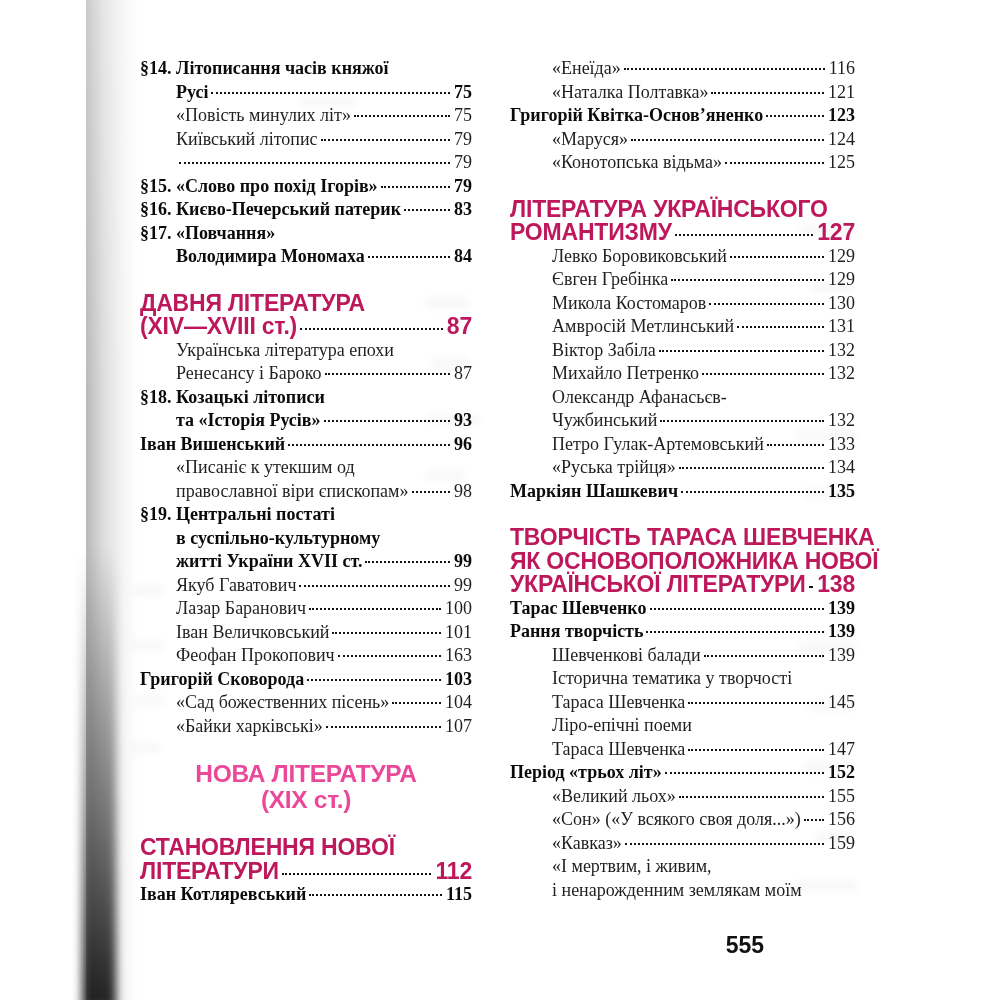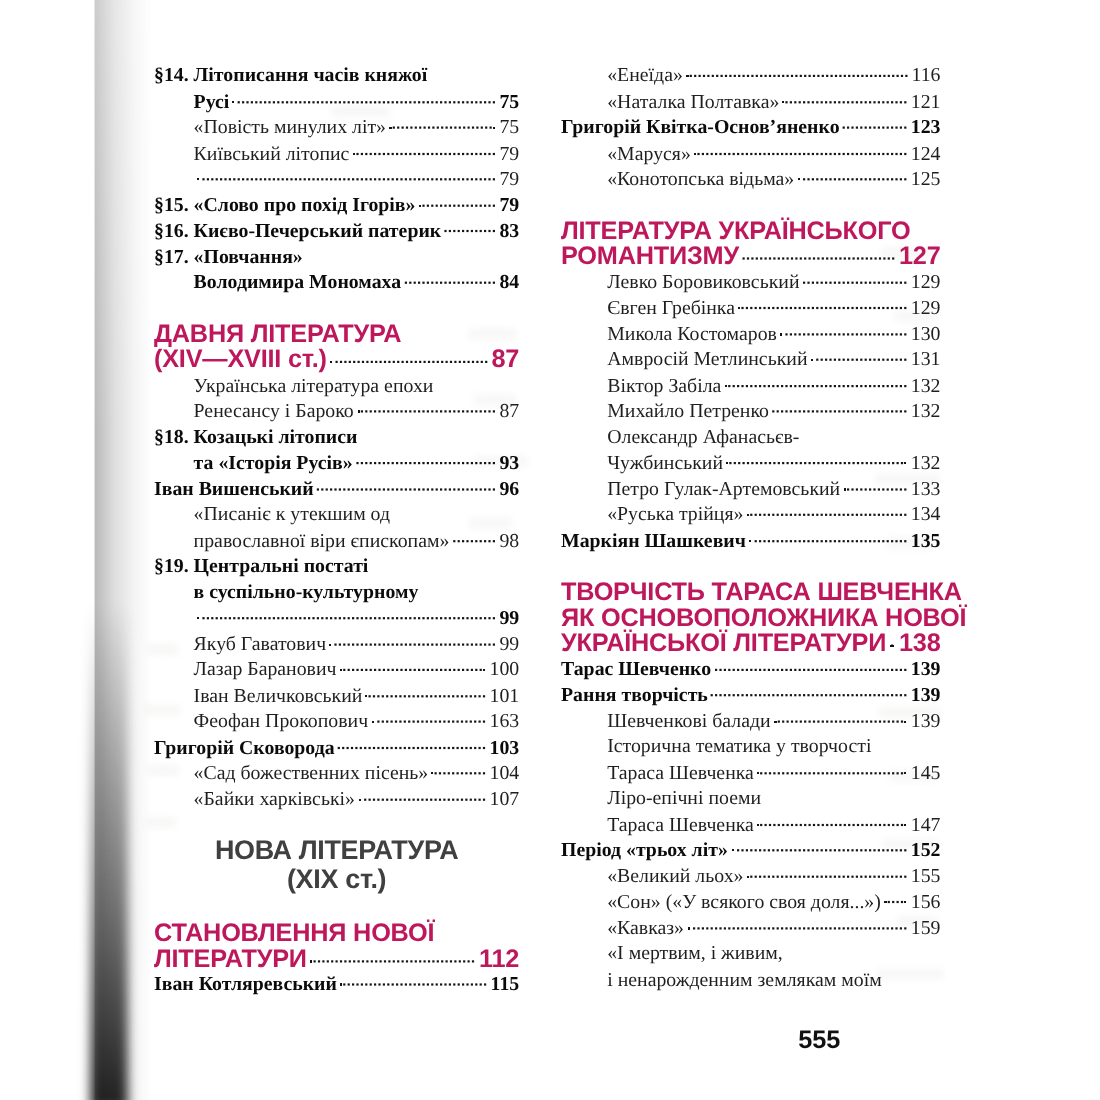--- a/index.html
+++ b/index.html
@@ -44,21 +44,21 @@
   .col-left  .line.ind1 { padding-left:36px; }
   .col-right .line.ind1 { padding-left:42px;text-align:center; }
   .line.b { font-weight:700; color:#0b0b0b; }
   .line.sans {
     font-family:"Liberation Sans", sans-serif; font-weight:700;
     font-size:23px; letter-spacing:-0.2px; color:#be185d;
   }
   .line.part {
     font-family:"Liberation Sans", sans-serif; font-weight:700;
     font-size:24.5px; line-height:26px; letter-spacing:-0.3px;
-    justify-content:center; color:#404040;
+    justify-content:center; color:#ec4899;
   }
   .line.gap { margin-top:23px; }
   .t { flex:0 0 auto; }
   .dots { flex:1 1 auto; min-width:10px; position:relative; }
   .dots::after {
     content:""; position:absolute; left:3px; right:3px; bottom:4px;
     border-bottom:2.4px dotted #141414;
   }
   .line.b .dots::after, .line.sans .dots::after { border-bottom-width:2.8px; }
   .pg { flex:0 0 auto; margin-left:1px; }
@@ -172,20 +172,21 @@
         <span class="dots"></span>
         <span class="pg">98</span>
       </div>
       <div class="line b">
         <span class="t">§19. Центральні постаті</span>
       </div>
       <div class="line b ind1">
         <span class="t">в суспільно-культурному</span>
       </div>
       <div class="line b ind1">
+        <span class="t">житті України XVII ст. </span>
         <span class="dots"></span>
         <span class="pg">99</span>
       </div>
       <div class="line  ind1">
         <span class="t">Якуб Гаватович</span>
         <span class="dots"></span>
         <span class="pg">99</span>
       </div>
       <div class="line  ind1">
         <span class="t">Лазар Баранович</span>

